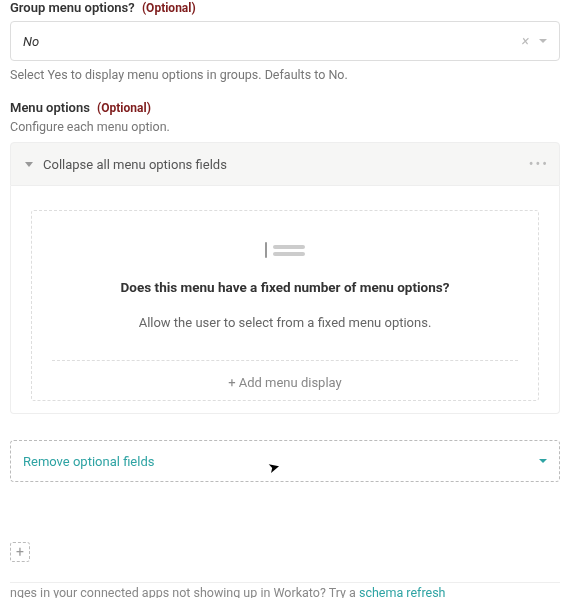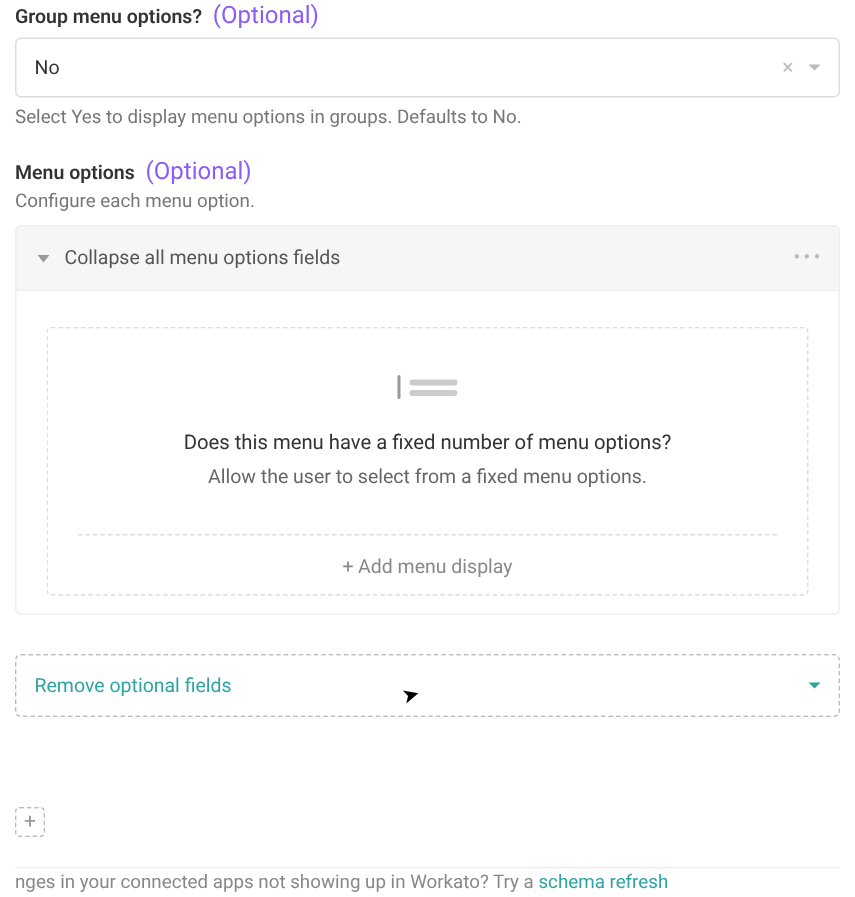--- a/index.html
+++ b/index.html
@@ -13,35 +13,36 @@
     width: 570px;
   }
   .field-block { margin-bottom: 18px; }
   .field-label {
     font-weight: 600;
     color: #333;
     font-size: 13px;
     display: inline;
   }
   .optional {
-    color: #8b5cf6;
-    font-weight: 400;
-    font-size: 16px;
+    color: #7f1d1d;
+    font-weight: 700;
+    font-size: 12px;
     margin-left: 4px;
   }
   .select-box {
     margin-top: 6px;
     border: 1px solid #ddd;
     border-radius: 4px;
     height: 40px;
     display: flex;
     align-items: center;
     padding: 0 12px;
     position: relative;
     background: #fff;
+    font-style: italic;
   }
   .select-value {
     flex: 1;
     color: #333;
   }
   .select-clear {
     color: #bbb;
     font-size: 14px;
     margin-left: 8px;
     cursor: pointer;
@@ -108,24 +109,24 @@
   .empty-icon .cursor-bar {
     width: 2px; height: 16px; background: #999; border-radius: 1px;
   }
   .empty-icon .lines {
     display: flex; flex-direction: column; gap: 3px;
   }
   .empty-icon .lines div {
     width: 32px; height: 4px; background: #ccc; border-radius: 2px;
   }
   .empty-title {
-    font-weight: 400;
+    font-weight: 700;
     color: #333;
     font-size: 13.5px;
-    margin-bottom: 8px;
+    margin-bottom: 20px;
   }
   .empty-sub {
     color: #666;
     font-size: 13px;
     margin-bottom: 30px;
     text-align: center;
   }
   .add-row {
     border-top: 1px dashed #ddd;
     padding-top: 14px;

